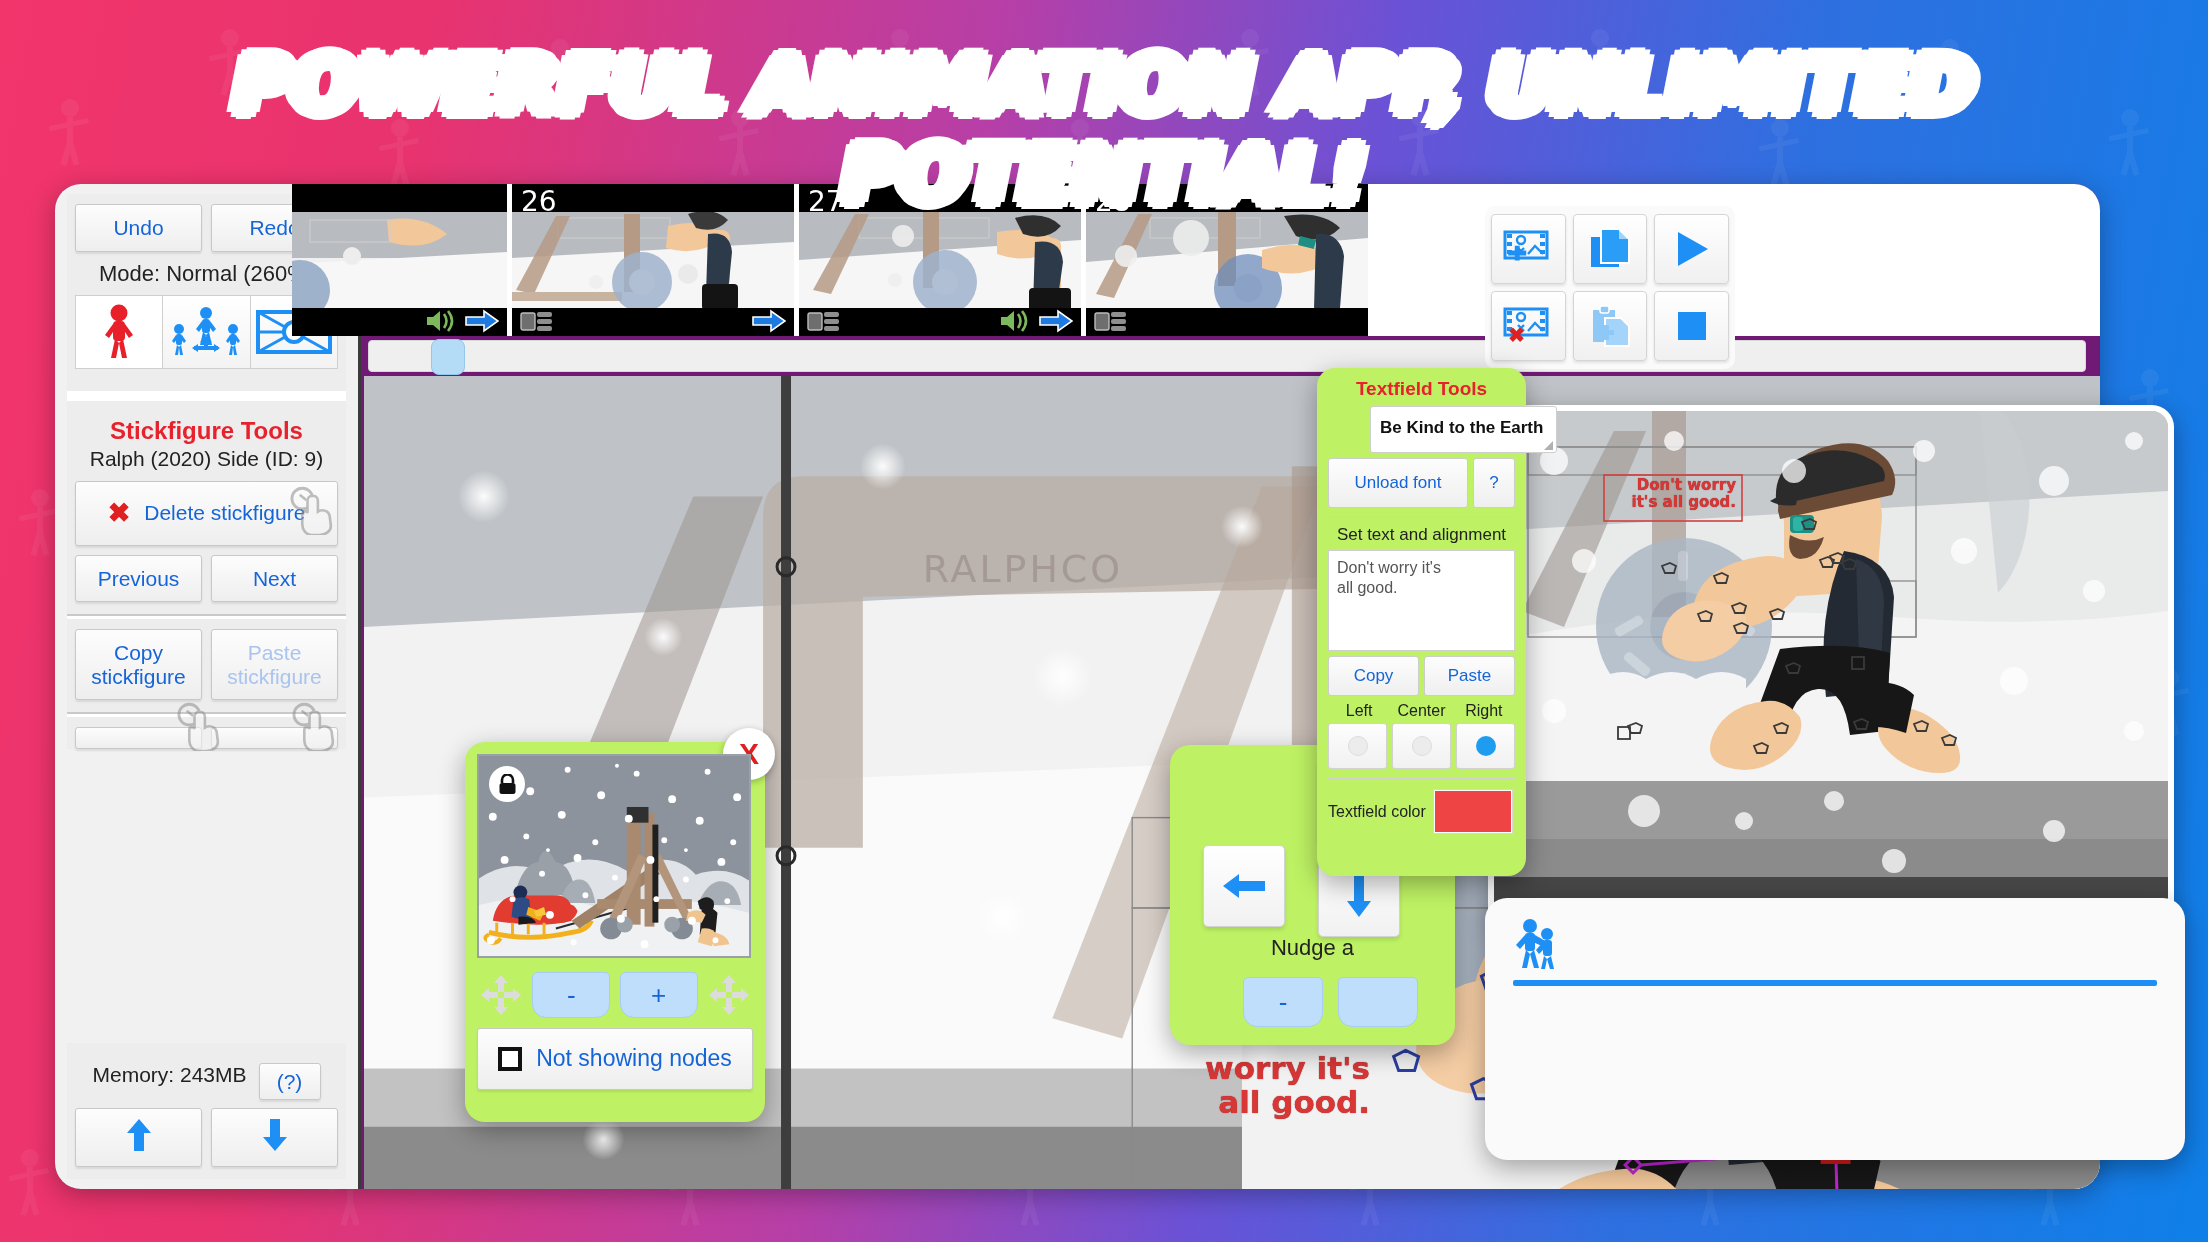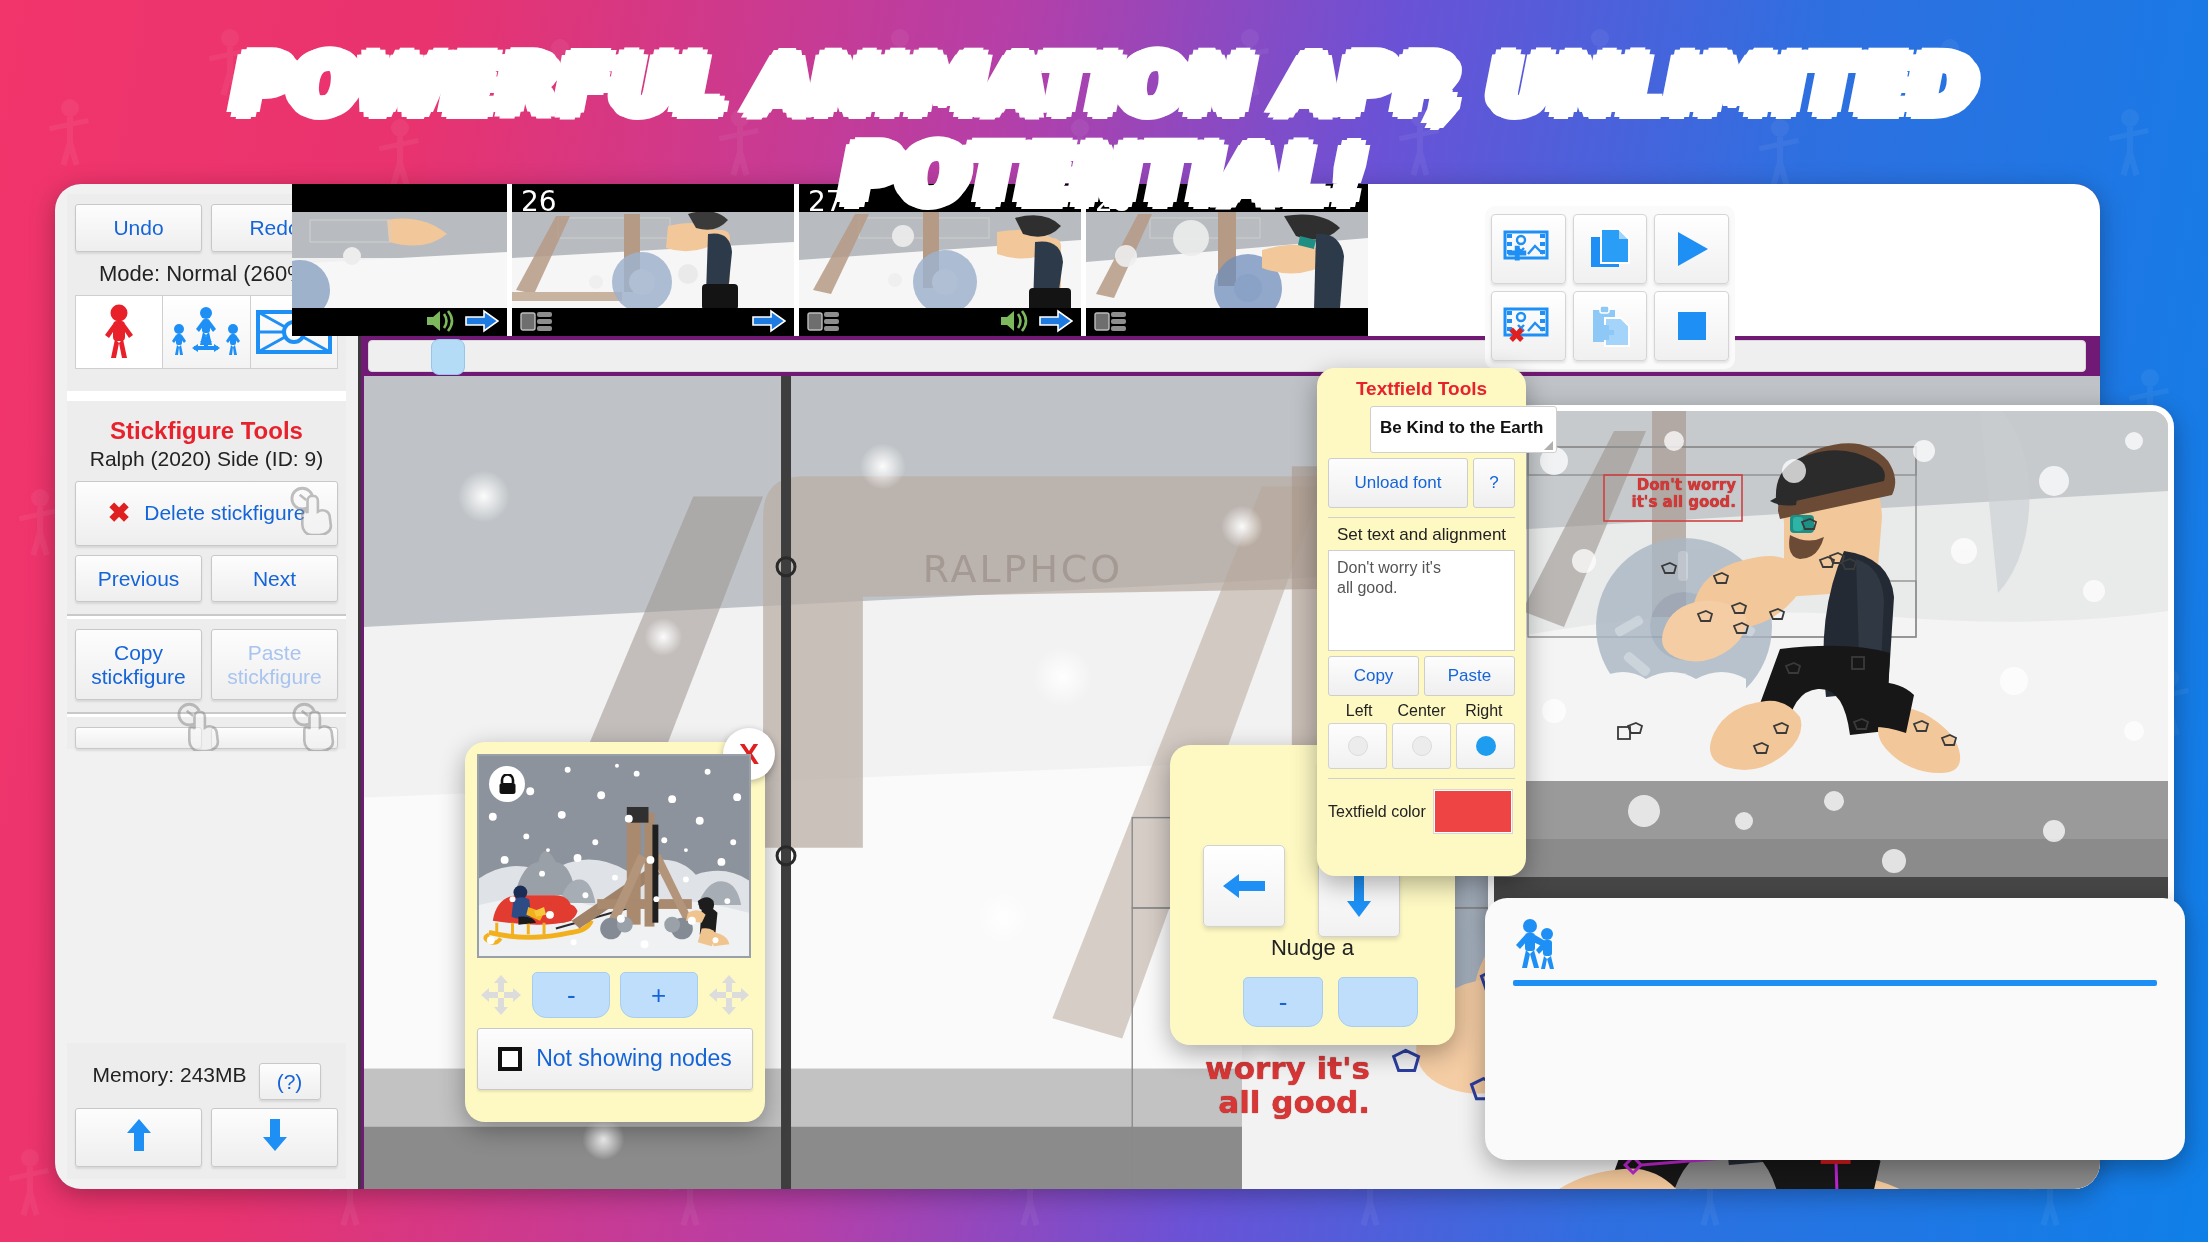--- a/index.html
+++ b/index.html
@@ -122,21 +122,21 @@
   }
   .tool-btn {
     height:70px; background:linear-gradient(#fff,#f0f0f0);
     border:1px solid #d5d5d5; border-radius:4px;
     display:flex; align-items:center; justify-content:center;
     box-shadow:0 2px 3px rgba(0,0,0,.10); cursor:pointer;
   }
 
   
   .panel {
-    position:absolute; background:#fef9c3; border-radius:20px;
+    position:absolute; background:#bef264; border-radius:20px;
     box-shadow:0 8px 26px rgba(0,0,0,.33); z-index:30;
   }
 
   
   #preview-panel { left:465px; top:742px; width:300px; height:380px; padding:12px; }
   #preview-panel .thumb { width:274px; height:204px; background:#8d939c; border:2px solid #9aa0a8; overflow:hidden; position:relative; }
   .close-x {
     position:absolute; right:-10px; top:-14px; width:52px; height:52px; border-radius:50%;
     background:#fff; box-shadow:0 2px 7px rgba(0,0,0,.28);
     display:flex; align-items:center; justify-content:center;

